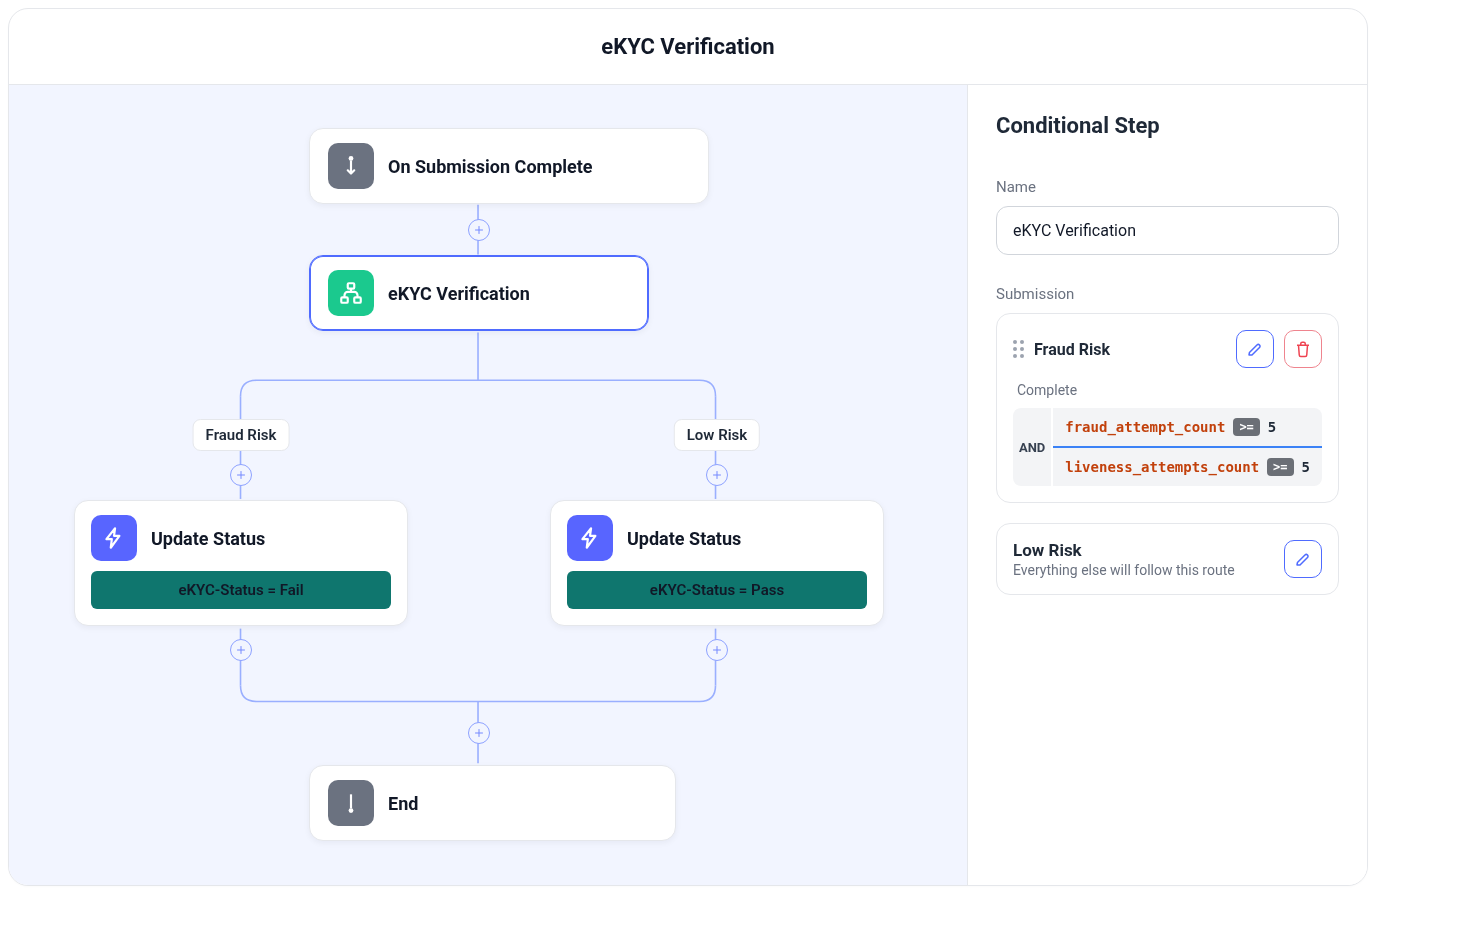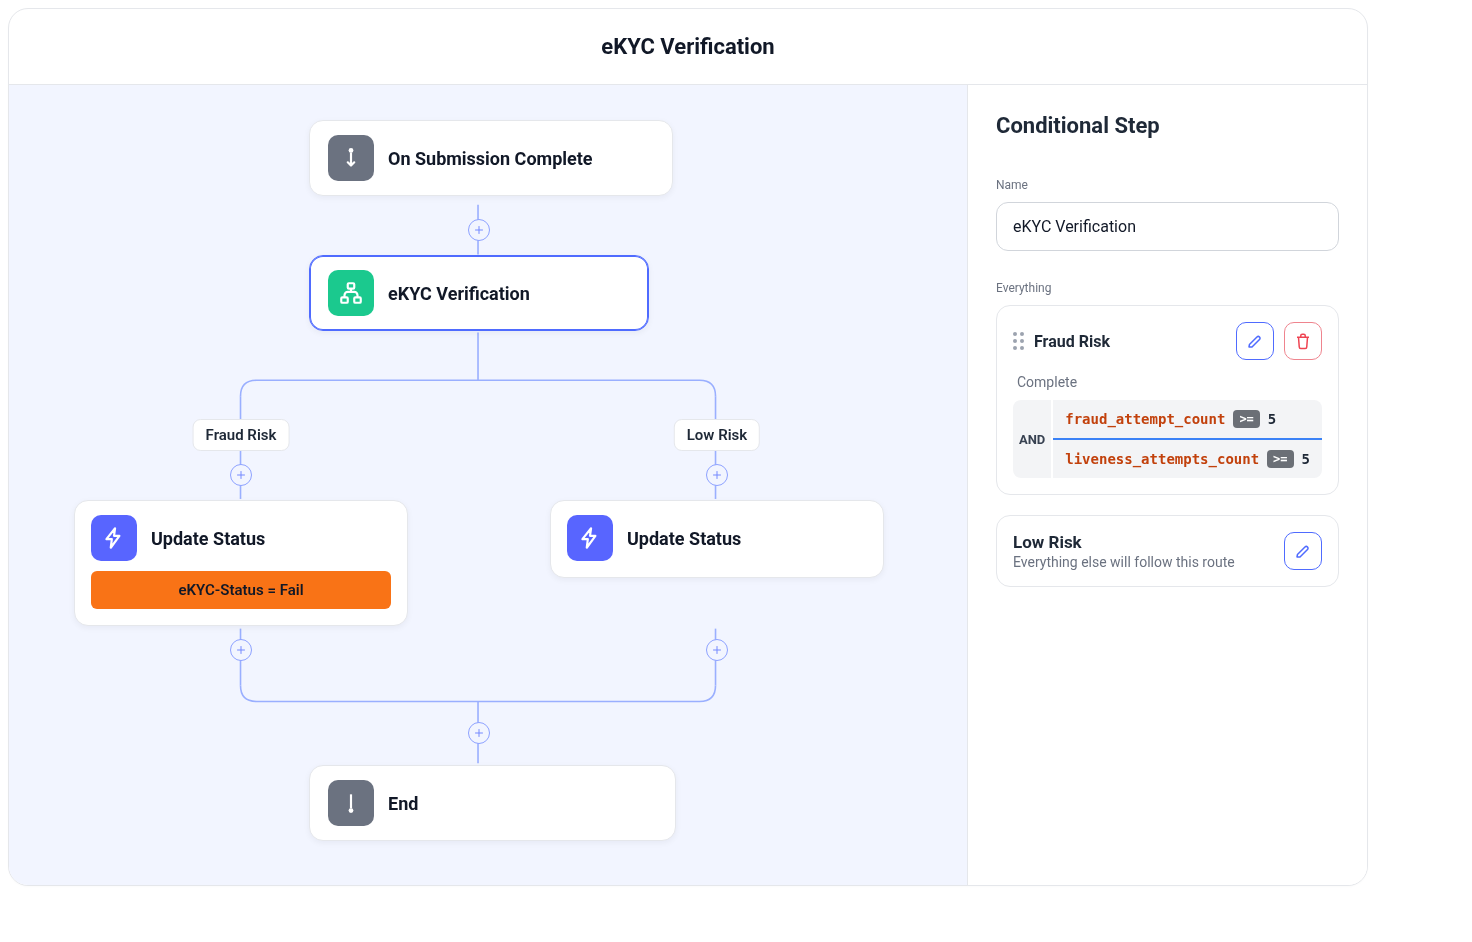--- a/index.html
+++ b/index.html
@@ -104,21 +104,21 @@
   .node.action {
     flex-direction: column;
     align-items: stretch;
     gap: 10px;
     padding: 14px 16px 16px 16px;
   }
   .node.action .node-head {
     display: flex; align-items: center; gap: 14px;
   }
   .node.action .status-pill {
-    background: #f97316;
+    background: #0f766e;
     color: #111827;
     font-weight: 600;
     font-size: 15px;
     text-align: center;
     border-radius: 6px;
     padding: 10px 12px;
   }
 
   
   .branch-label {
@@ -134,21 +134,21 @@
   }
 
   
   .side-title {
     font-size: 22px;
     font-weight: 700;
     margin-bottom: 40px;
   }
   .field-label {
     color: #6b7280;
-    font-size: 12px;
+    font-size: 15px;
     margin-bottom: 10px;
   }
   .text-input {
     width: 100%;
     border: 1px solid #d1d5db;
     border-radius: 12px;
     padding: 14px 16px;
     font-size: 16px;
     font-family: inherit;
     color: #111827;
@@ -310,21 +310,21 @@
         <svg viewBox="0 0 24 24">
             <path d="M12 5v14M5 12h14" stroke="currentColor" stroke-width="2" stroke-linecap="round"></path>
           </svg>
       </div>
       <div class="add-circle" style="left:470px; top:648px">
         <svg viewBox="0 0 24 24">
             <path d="M12 5v14M5 12h14" stroke="currentColor" stroke-width="2" stroke-linecap="round"></path>
           </svg>
       </div>
 
-      <div class="node" style="left:300px; top:35px; width:364px">
+      <div class="node" style="left:300px; top:43px; width:400px">
         <div class="icon-box icon-gray">
           <svg width="26" height="26" viewBox="0 0 24 24" fill="none">
               <circle cx="12" cy="5" r="2.2" fill="#fff"></circle>
               <line x1="12" y1="7" x2="12" y2="19" stroke="#fff" stroke-width="2"></line>
               <path d="M9 16l3 3 3-3" stroke="#fff" stroke-width="2" stroke-linecap="round" stroke-linejoin="round"></path>
             </svg>
         </div>
         <div class="node-title">On Submission Complete</div>
       </div>
 
@@ -357,20 +357,21 @@
 
       <div class="node action" style="left:541px; top:415px; width:334px">
         <div class="node-head">
           <div class="icon-box icon-indigo">
             <svg width="26" height="26" viewBox="0 0 24 24" fill="none">
                 <path d="M13 3L5 13h5l-1 8 8-11h-5l1-7z" stroke="#fff" stroke-width="2" stroke-linejoin="round"></path>
               </svg>
           </div>
           <div class="node-title">Update Status</div>
         </div>
+        <div class="status-pill">eKYC-Status = Pass</div>
       </div>
 
       <div class="node" style="left:300px; top:680px; width:367px">
         <div class="icon-box icon-gray">
           <svg width="26" height="26" viewBox="0 0 24 24" fill="none">
               <line x1="12" y1="4" x2="12" y2="17" stroke="#fff" stroke-width="2"></line>
               <circle cx="12" cy="19" r="2.2" fill="#fff"></circle>
             </svg>
         </div>
         <div class="node-title">End</div>
@@ -378,21 +379,21 @@
     </div>
 
     <div class="side-pane">
       <div class="side-title">Conditional Step</div>
 
       <div class="field-label">Name</div>
       <input class="text-input" value="eKYC Verification" style="">
 
       <div class="section-gap"></div>
 
-      <div class="field-label">Everything</div>
+      <div class="field-label">Submission</div>
 
       <div class="cond-card">
         <div class="cond-head">
           <div class="drag-handle">
             <span></span>
               <span></span>
               <span></span>
               <span></span>
               <span></span>
               <span></span>

